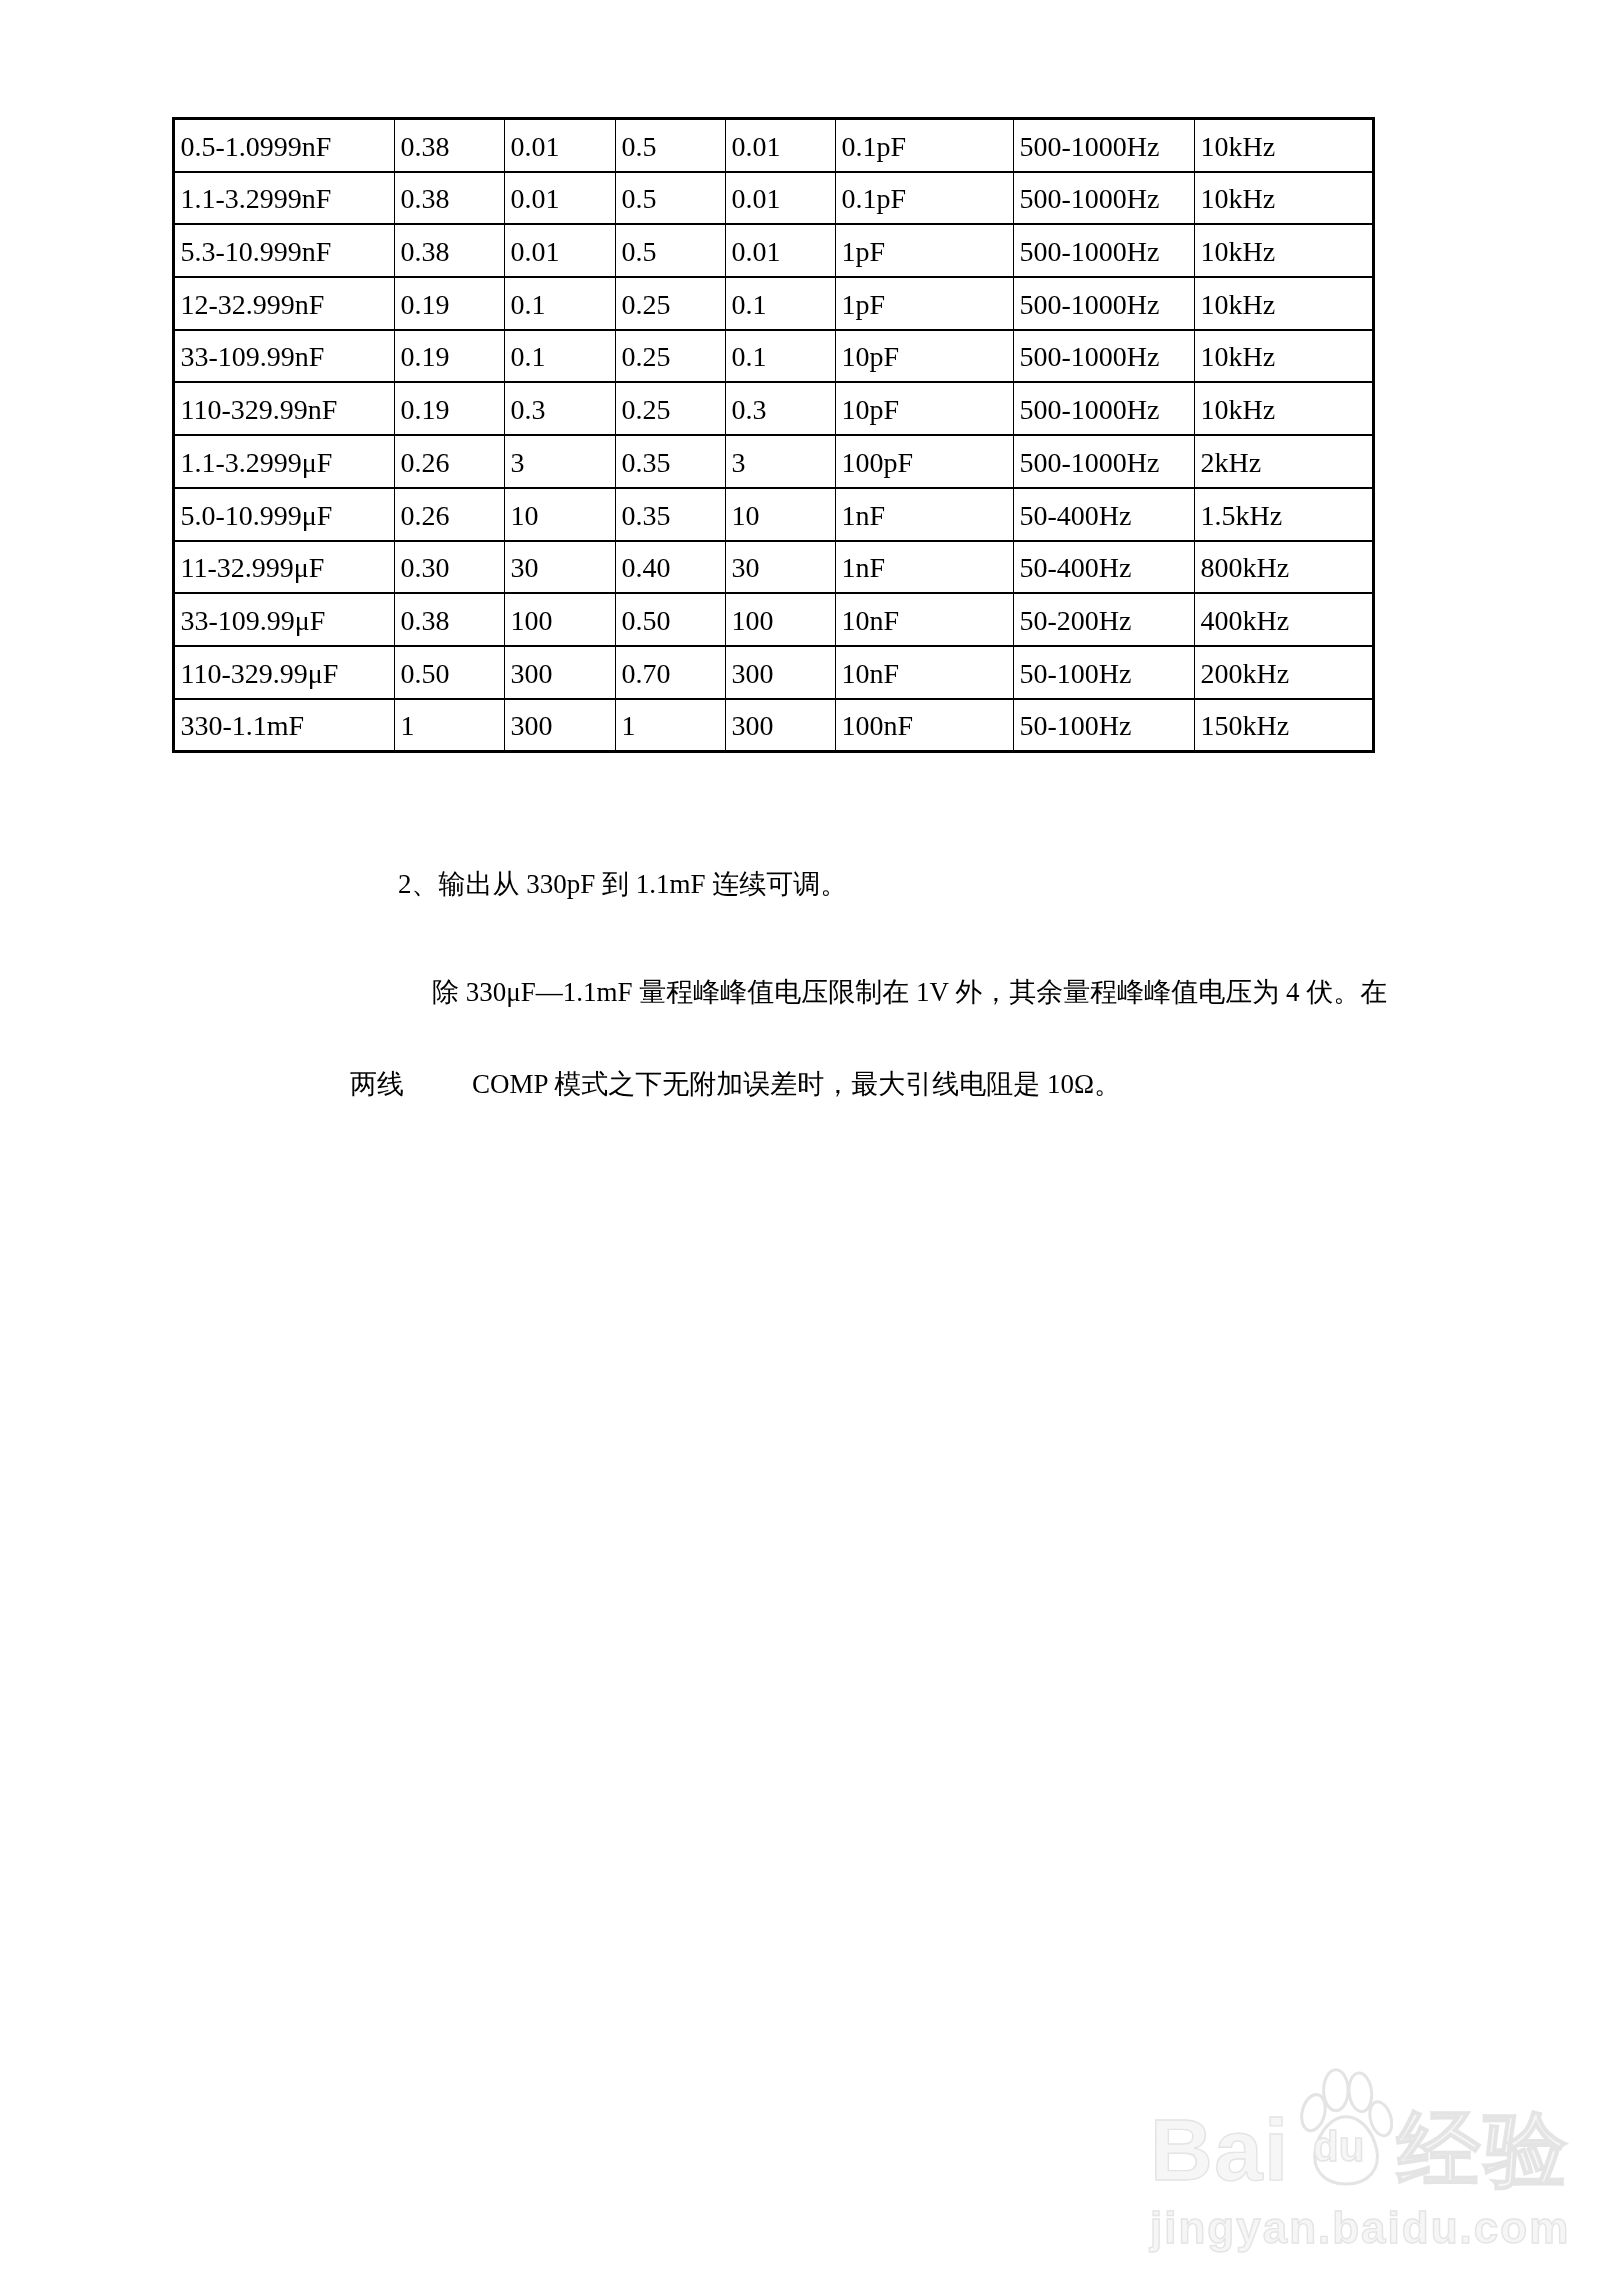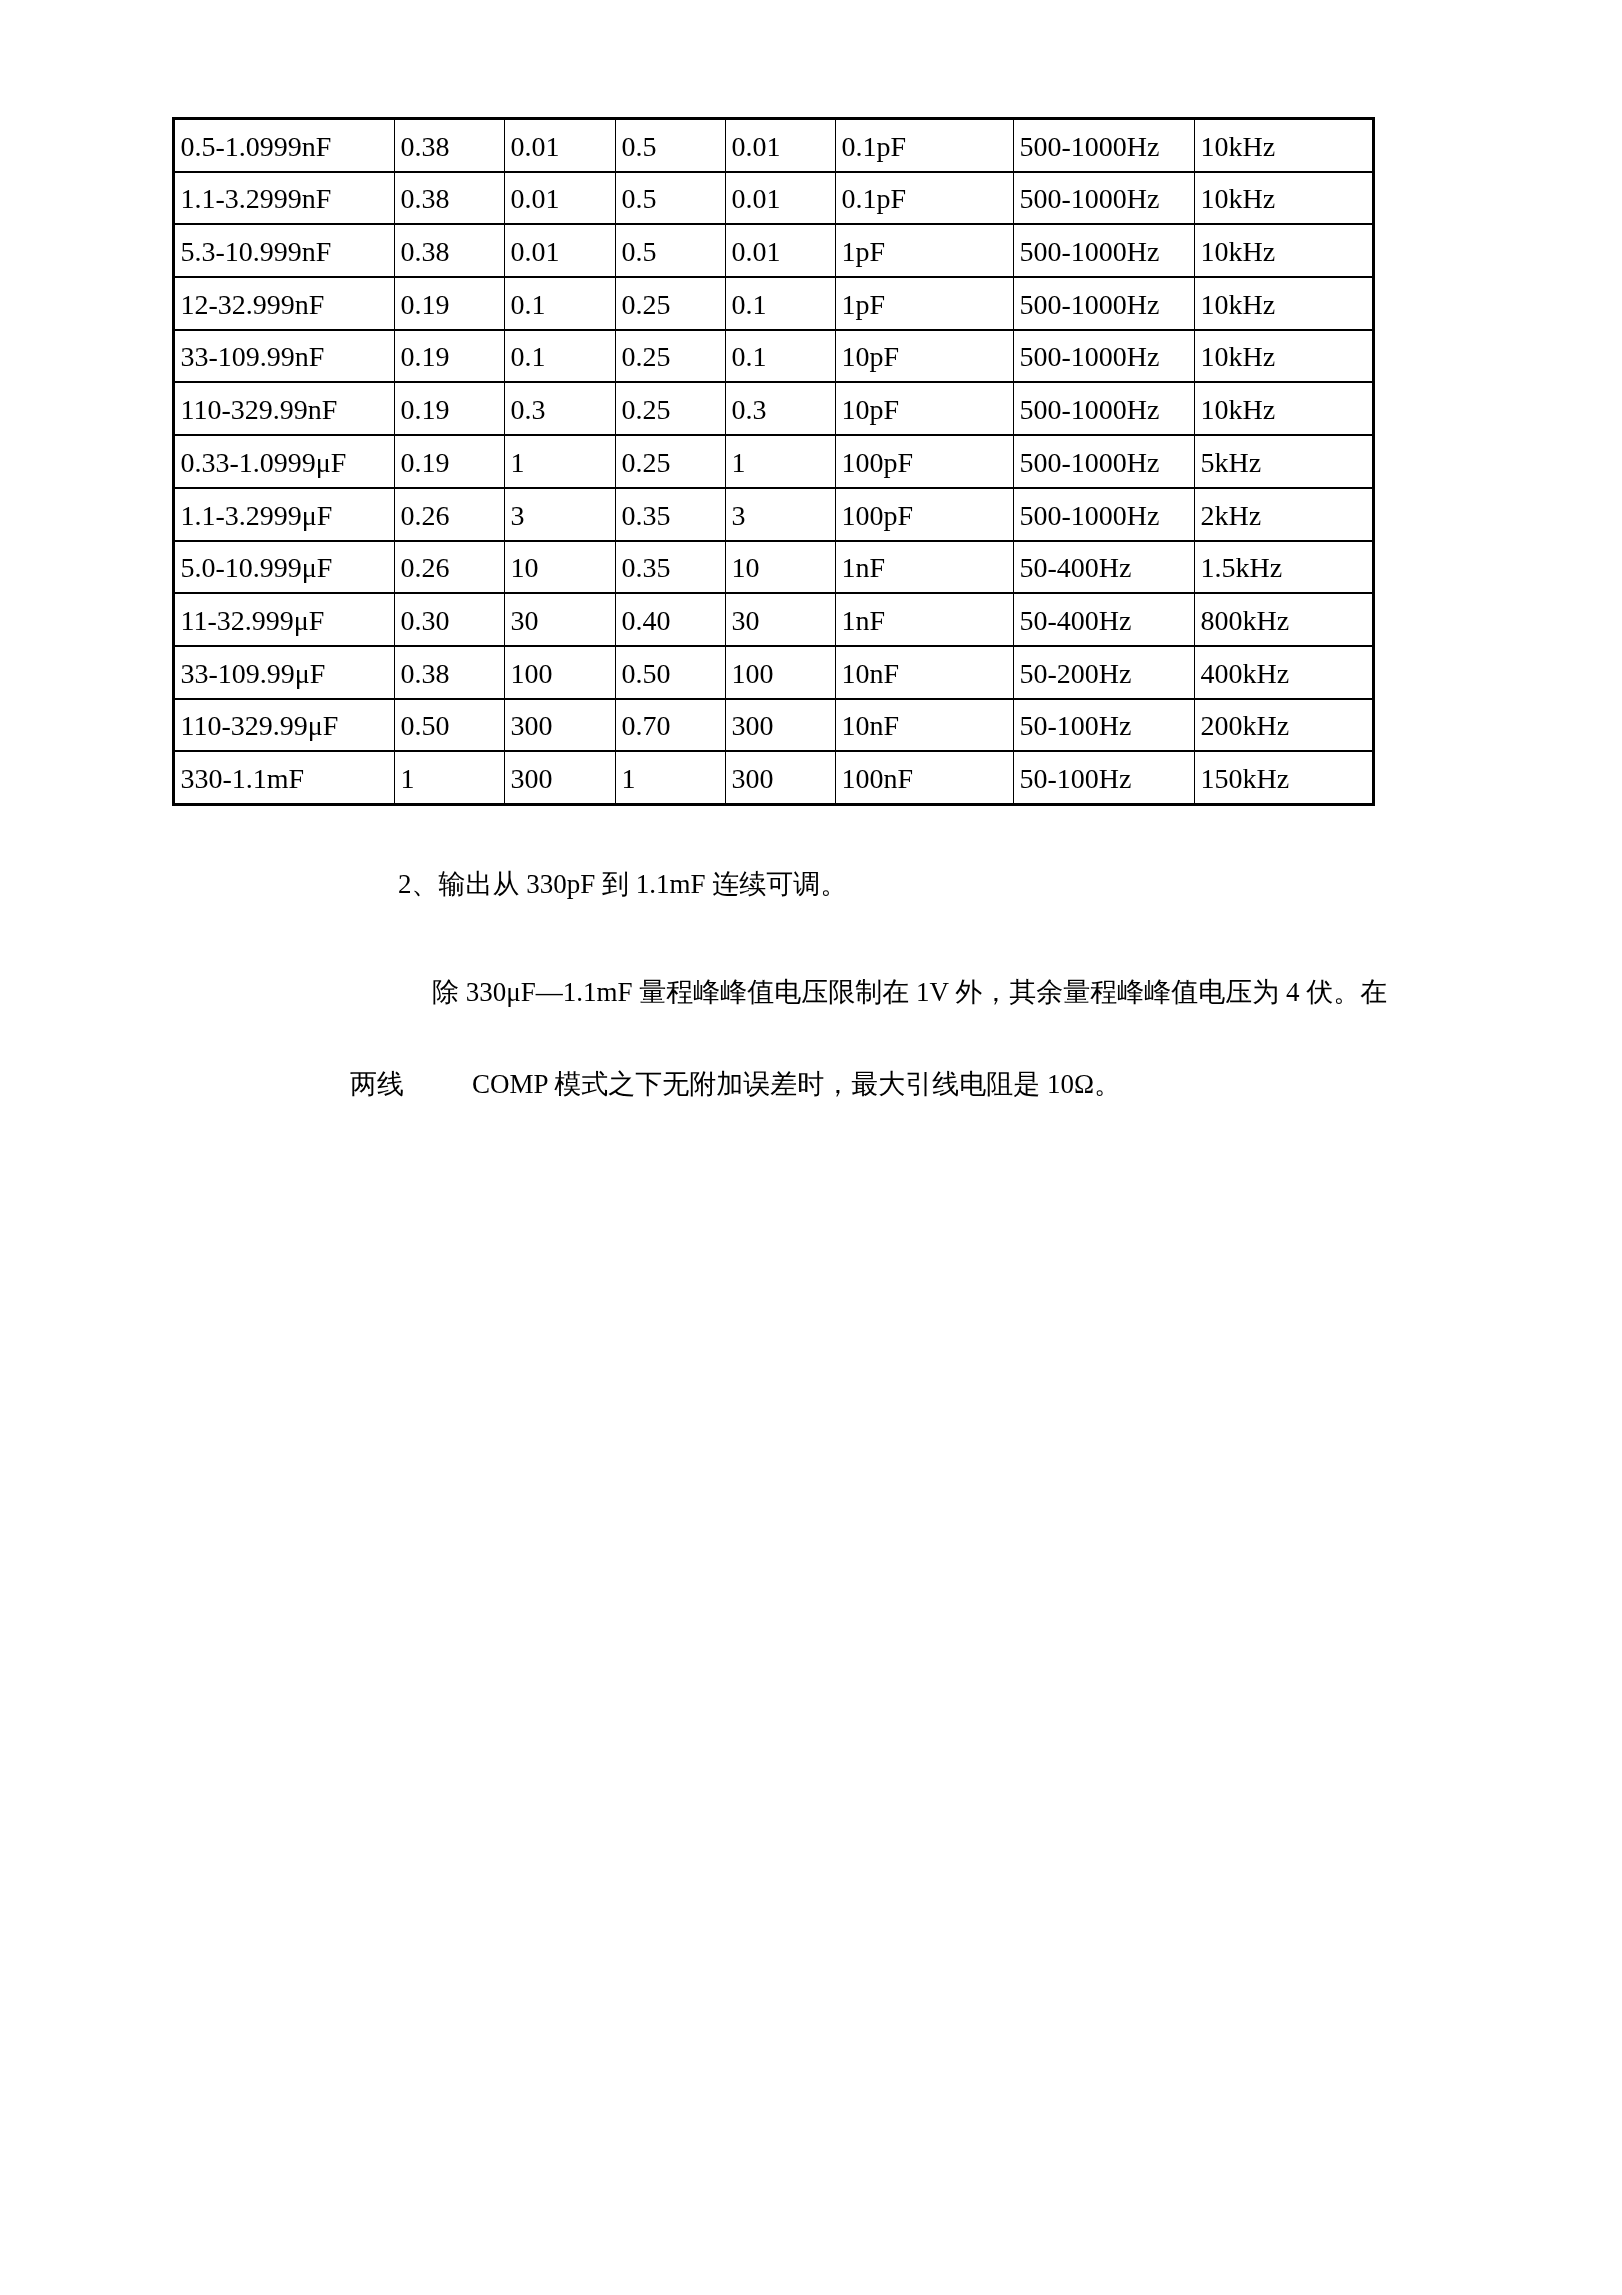--- a/index.html
+++ b/index.html
@@ -131,30 +131,20 @@
           <td>110-329.99nF</td>
           <td>0.19</td>
           <td>0.3</td>
           <td>0.25</td>
           <td>0.3</td>
           <td>10pF</td>
           <td>500-1000Hz</td>
           <td>10kHz</td>
         </tr>
         <tr>
-          <td>0.33-1.0999μF</td>
-          <td>0.19</td>
-          <td>1</td>
-          <td>0.25</td>
-          <td>1</td>
-          <td>100pF</td>
-          <td>500-1000Hz</td>
-          <td>5kHz</td>
-        </tr>
-        <tr>
           <td>1.1-3.2999μF</td>
           <td>0.26</td>
           <td>3</td>
           <td>0.35</td>
           <td>3</td>
           <td>100pF</td>
           <td>500-1000Hz</td>
           <td>2kHz</td>
         </tr>
         <tr>
@@ -209,15 +199,34 @@
         </tr>
       </tbody>
   </table>
 
   <div class="note" style="left:398px;top:868px">2、输出从 330pF 到 1.1mF 连续可调。</div>
   <div class="note" style="left:432px;top:976px">除 330μF—1.1mF 量程峰峰值电压限制在 1V 外，其余量程峰峰值电压为 4 伏。在</div>
   <div class="note" style="left:323px;top:1035px">
     <span>两线</span><span class="gap-span">COMP 模式之下无附加误差时，最大引线电阻是 10Ω。</span>
   </div>
 
+  <div class="watermark">
+    <div class="wm-row1">
+      <span class="wm-bai">Bai</span>
+      <span class="wm-paw">
+        <svg width="102" height="136" viewBox="0 0 100 132" xmlns="http://www.w3.org/2000/svg">
+          <g fill="#ffffff" stroke="#e4e4e4" stroke-width="3">
+            <ellipse cx="22" cy="48" rx="11" ry="18" transform="rotate(14 22 48)"></ellipse>
+            <ellipse cx="44" cy="26" rx="12" ry="20"></ellipse>
+            <ellipse cx="68" cy="28" rx="11" ry="19" transform="rotate(-6 68 28)"></ellipse>
+            <ellipse cx="88" cy="54" rx="10" ry="17" transform="rotate(-16 88 54)"></ellipse>
+            <path d="M54,52 C40,52 28,66 24,84 C20,103 32,118 54,118 C76,118 88,103 84,84 C80,66 68,52 54,52 Z"></path>
+          </g>
+        </svg>
+        <span class="wm-du">du</span>
+      </span>
+      <span class="wm-cjk">经验</span>
+    </div>
+    <div class="wm-url">jingyan.baidu.com</div>
+  </div>
 
 </div>
 
 
 </body></html>

